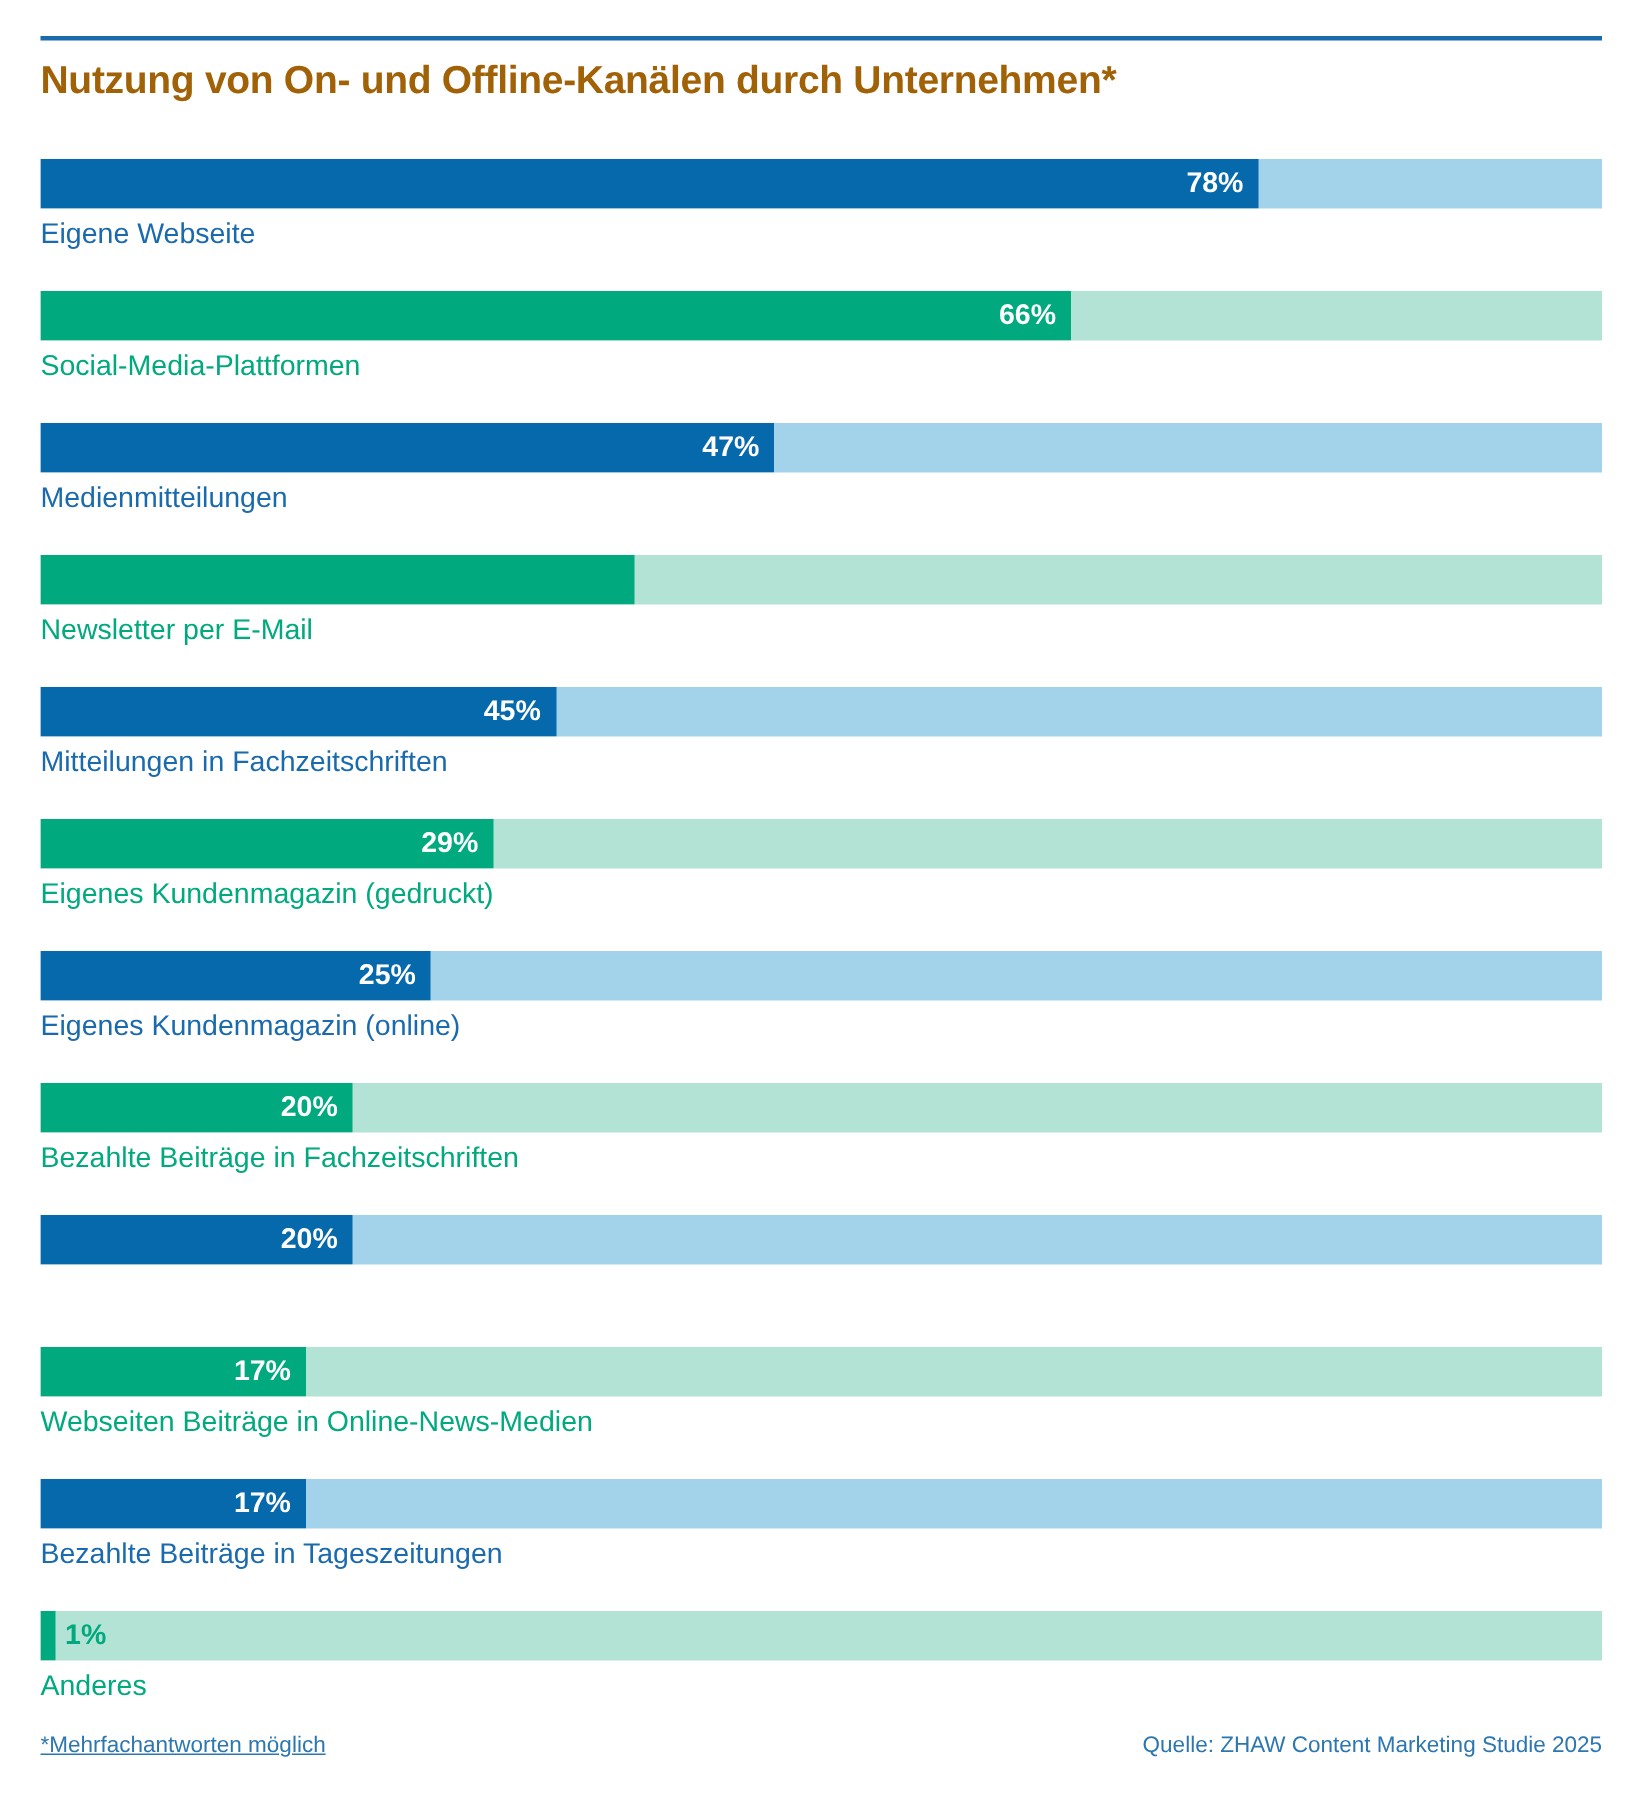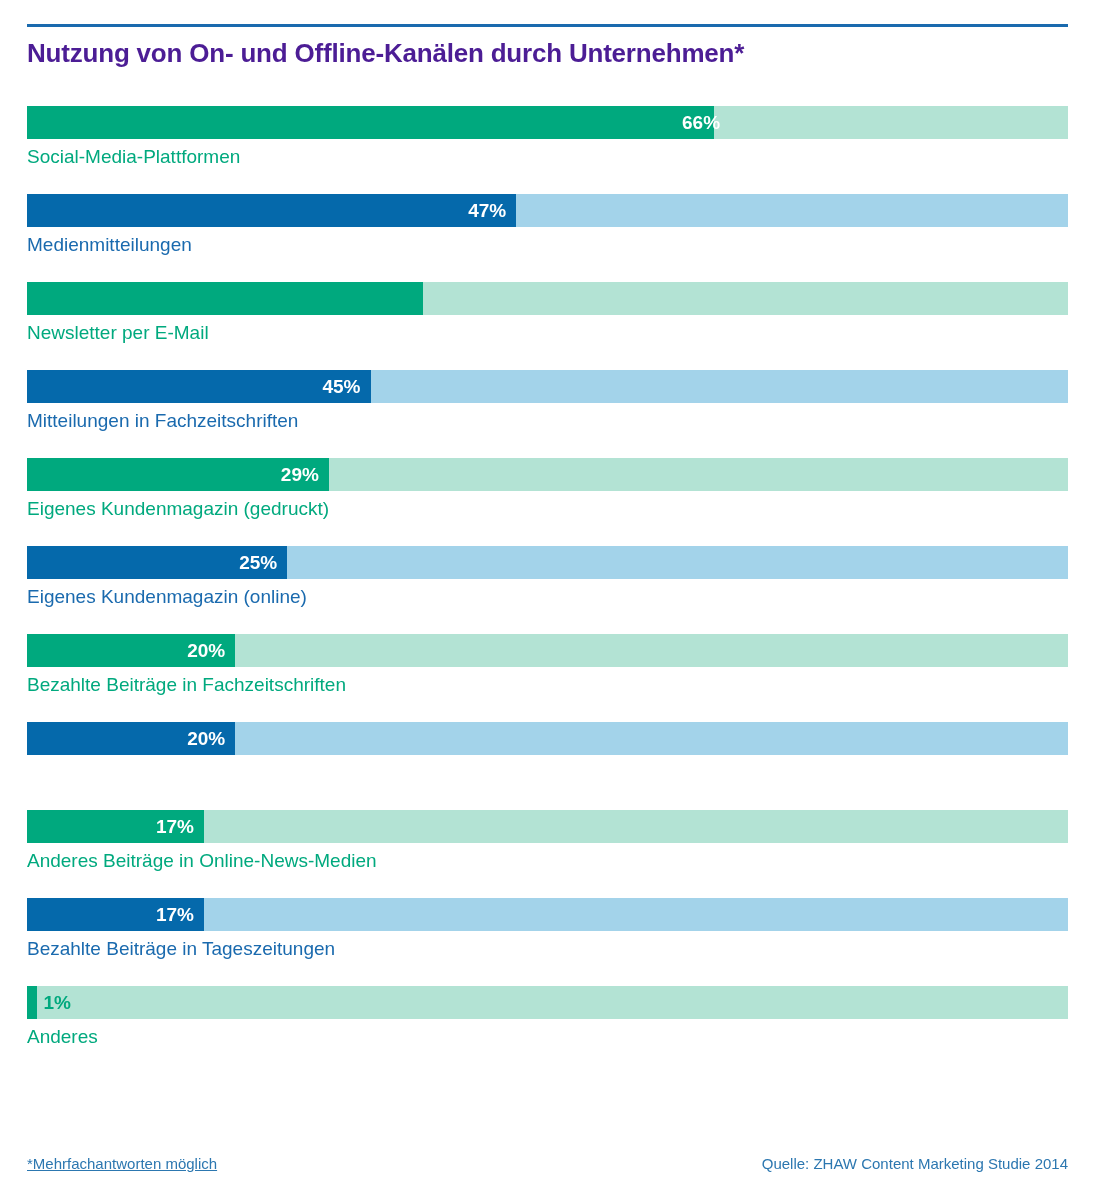--- a/index.html
+++ b/index.html
@@ -30,21 +30,21 @@
     height: 3px;
     background: #1a6aae;
   }
   .chart-title {
     position: absolute;
     left: 27px;
     top: 38px;
     width: 1041px;
     font-size: 26px;
     font-weight: bold;
-    color: #4c1d95;
+    color: #a16207;
     letter-spacing: -0.2px;
     white-space: nowrap;
   }
   
   .rows {
     position: absolute;
     left: 27px;
     top: 106px;
     width: 1041px;
   }
@@ -127,24 +127,31 @@
 </head>
 <body>
 
 <div class="page">
 
   <div class="top-rule"></div>
 
   <div class="chart-title">Nutzung von On- und Offline-Kanälen durch Unternehmen*</div>
 
   <div class="rows" id="rows-container">
+      <div class="row theme-blue">
+        <div class="bar-track">
+          <div class="bar-fill" style="width: 811.98px;"></div>
+          <div class="bar-value inside" style="left: 0px; width: 801.98px;">78%</div>
+        </div>
+        <div class="row-label">Eigene Webseite</div>
+      </div>
       <div class="row theme-green">
         <div class="bar-track">
           <div class="bar-fill" style="width: 687.06px;"></div>
-          <div class="bar-value inside" style="left: 0px; width: 677.06px; margin-left: 16px;">66%</div>
+          <div class="bar-value inside" style="left: 0px; width: 677.06px;">66%</div>
         </div>
         <div class="row-label">Social-Media-Plattformen</div>
       </div>
       <div class="row theme-blue">
         <div class="bar-track">
           <div class="bar-fill" style="width: 489.27px;"></div>
           <div class="bar-value inside" style="left: 0px; width: 479.27px;">47%</div>
         </div>
         <div class="row-label">Medienmitteilungen</div>
       </div>
@@ -187,36 +194,36 @@
         <div class="bar-track">
           <div class="bar-fill" style="width: 208.2px;"></div>
           <div class="bar-value inside" style="left: 0px; width: 198.2px;">20%</div>
         </div>
       </div>
       <div class="row theme-green">
         <div class="bar-track">
           <div class="bar-fill" style="width: 176.97px;"></div>
           <div class="bar-value inside" style="left: 0px; width: 166.97px;">17%</div>
         </div>
-        <div class="row-label">Anderes Beiträge in Online-News-Medien</div>
+        <div class="row-label">Webseiten Beiträge in Online-News-Medien</div>
       </div>
       <div class="row theme-blue">
         <div class="bar-track">
           <div class="bar-fill" style="width: 176.97px;"></div>
           <div class="bar-value inside" style="left: 0px; width: 166.97px;">17%</div>
         </div>
         <div class="row-label">Bezahlte Beiträge in Tageszeitungen</div>
       </div>
       <div class="row theme-green">
         <div class="bar-track">
           <div class="bar-fill" style="width: 10.41px;"></div>
           <div class="bar-value outside" style="left: 16.41px;">1%</div>
         </div>
         <div class="row-label">Anderes</div>
       </div>
     </div>
 
   <div class="footer">
     <div class="footnote-left">*Mehrfachantworten möglich</div>
-    <div class="footnote-right">Quelle: ZHAW Content Marketing Studie 2014</div>
+    <div class="footnote-right">Quelle: ZHAW Content Marketing Studie 2025</div>
   </div>
 
 </div>
 
 </body></html>

